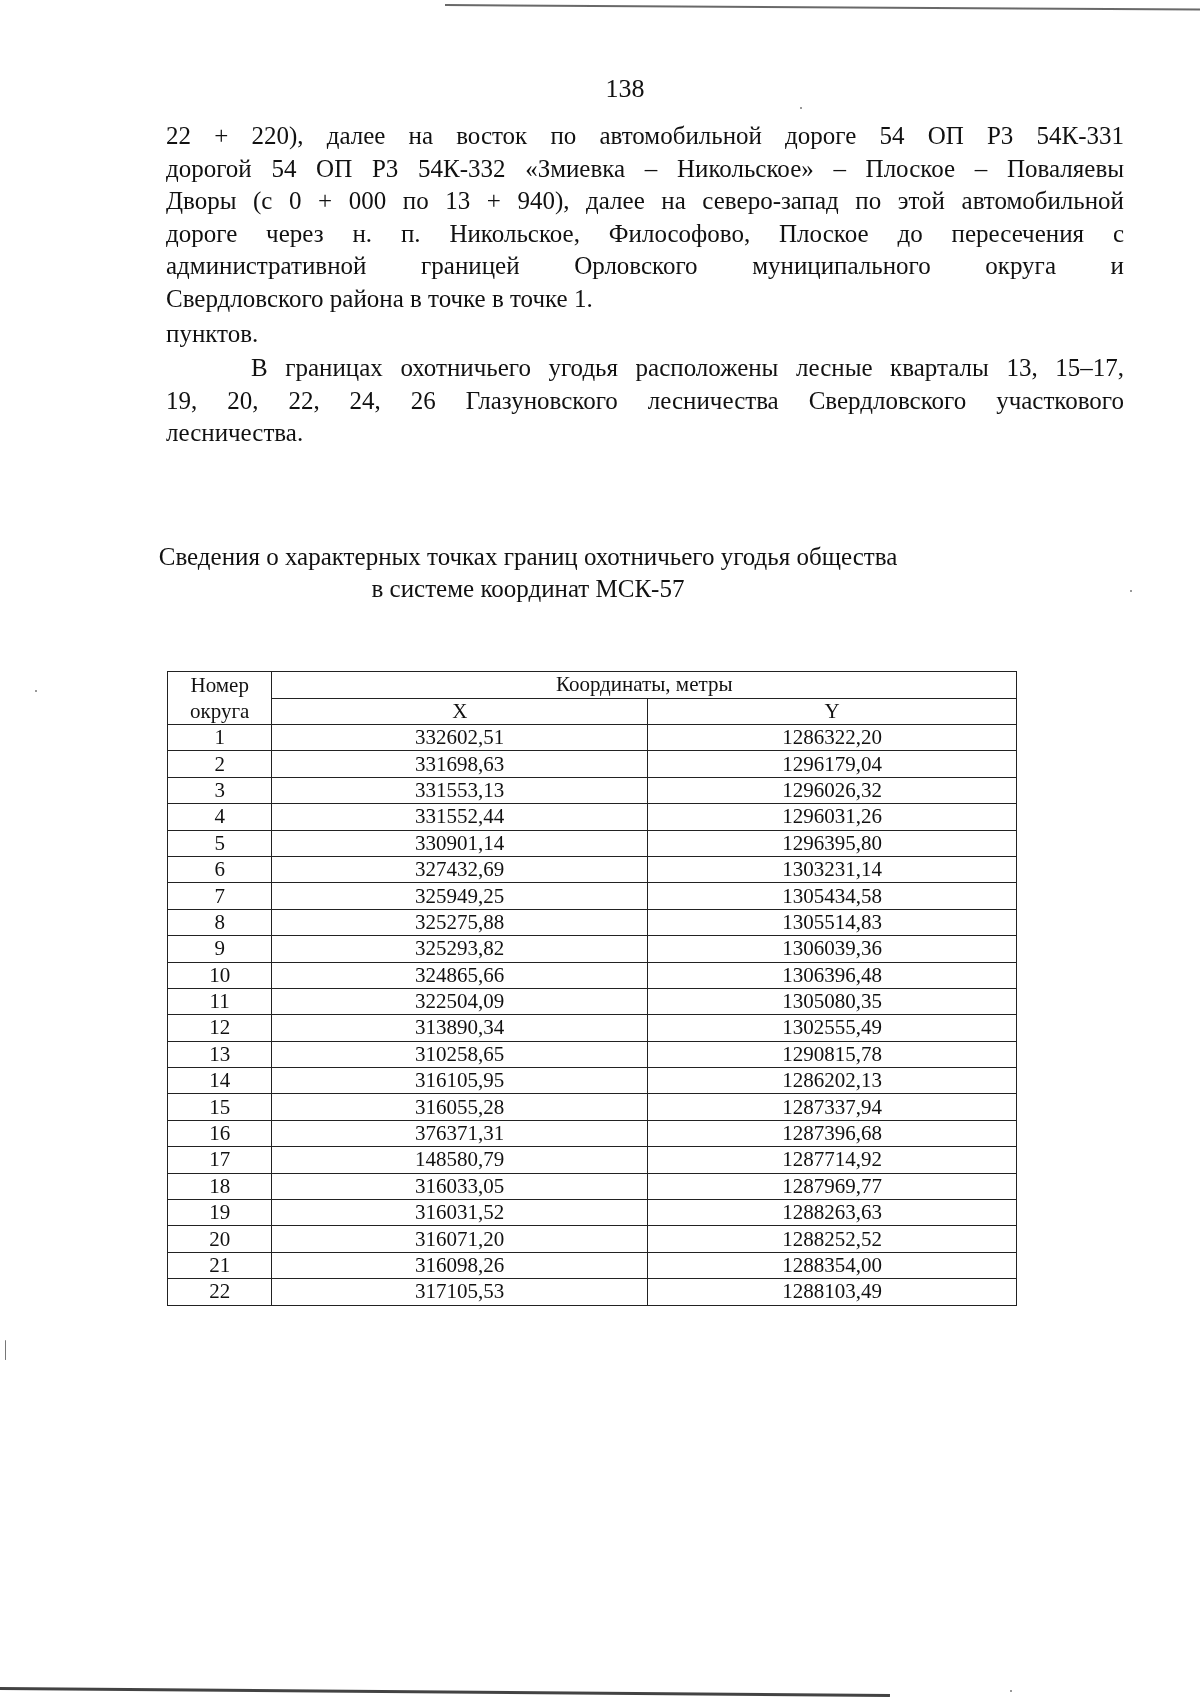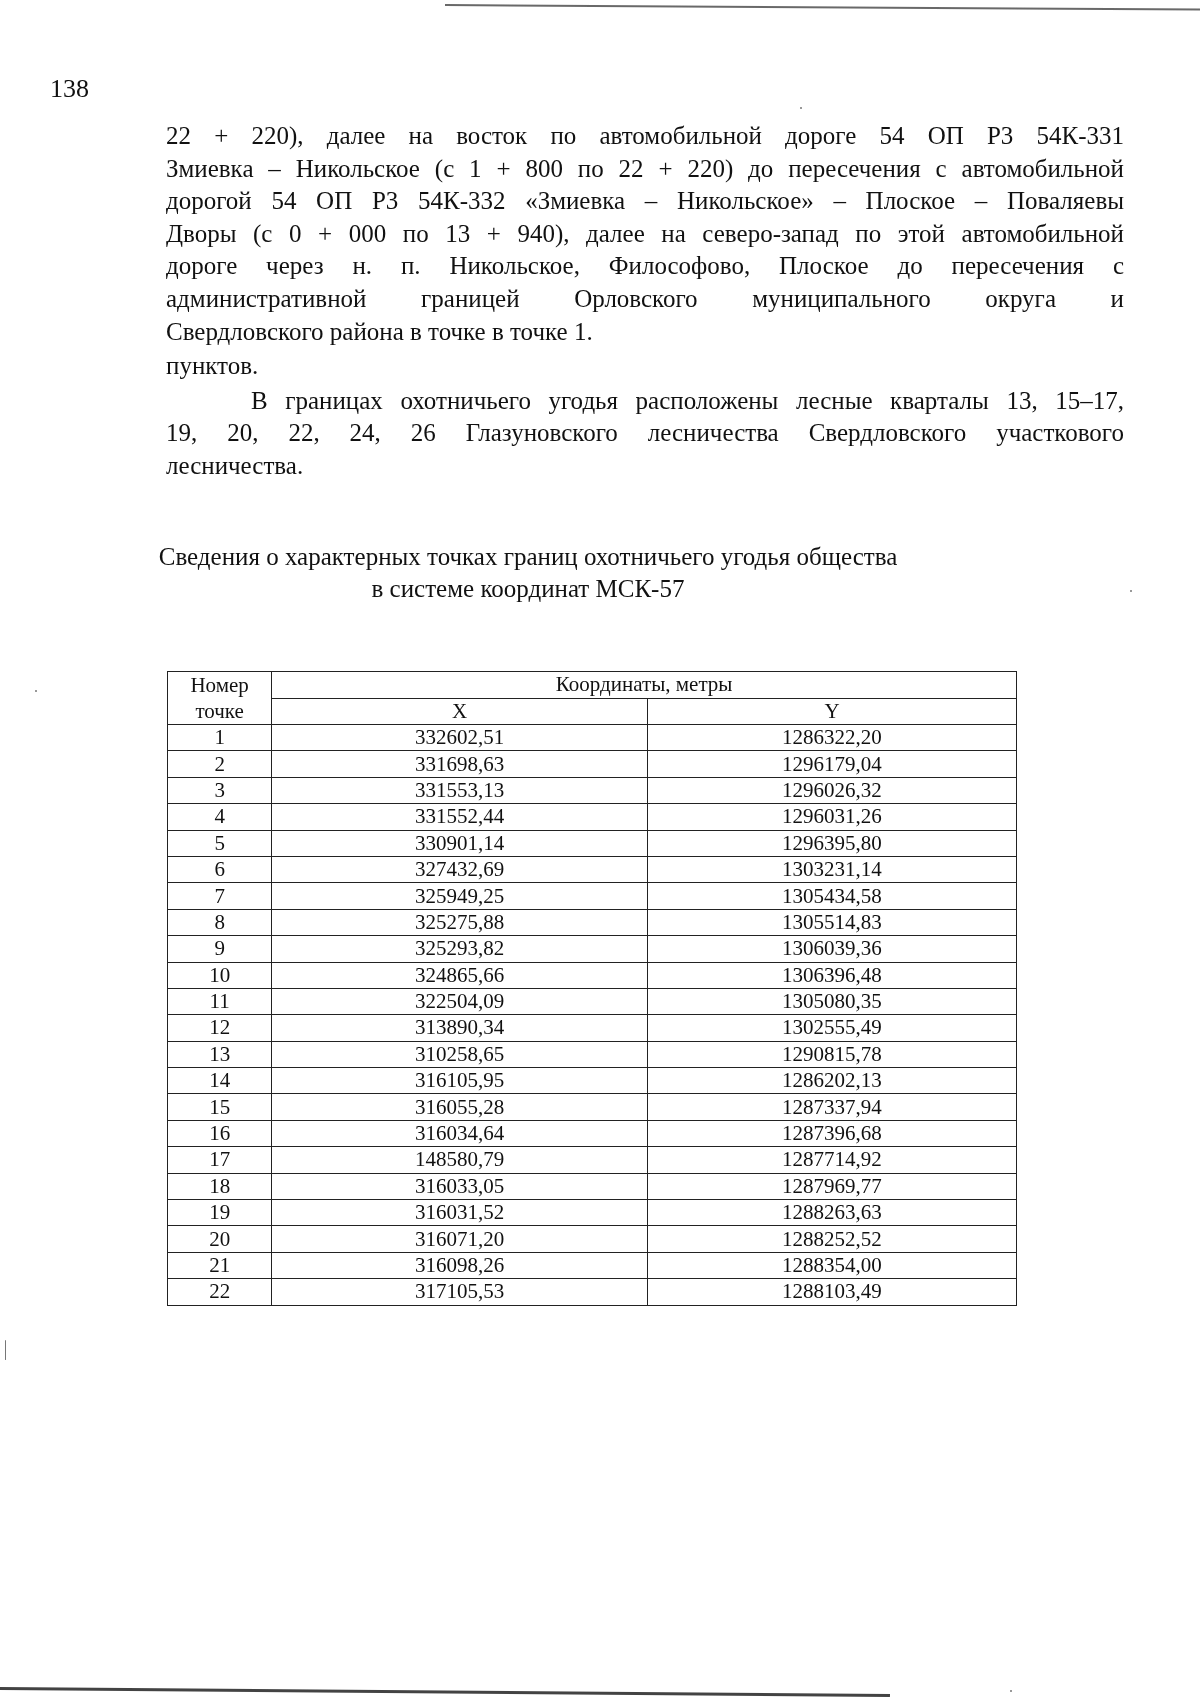--- a/index.html
+++ b/index.html
@@ -35,20 +35,21 @@
       background: #222;
       transform: rotate(0.45deg);
       transform-origin: left center;
       opacity: 0.85;
     }
     .page-number {
       position: absolute;
       top: 74px;
       left: 0;
       width: 1200px;
+      text-align: center;
       font-size: 26px;
       padding-left: 50px;
       box-sizing: border-box;
     }
     .body-text {
       position: absolute;
       left: 164px;
       top: 118px;
       width: 962px;
       font-size: 25px;
@@ -111,21 +112,20 @@
 </head>
 <body>
 
 <div class="scan-line-top"></div>
 
 <div class="page-number">138</div>
 
 <div class="body-text">
   <p class="para">
     <span class="line">22 + 220), далее на восток по автомобильной дороге 54 ОП Р3 54К-331</span>
-    <span class="line">Змиевка – Никольское (с 1 + 800 по 22 + 220) до пересечения с автомобильной</span>
     <span class="line">дорогой 54 ОП Р3 54К-332 «Змиевка – Никольское» – Плоское – Поваляевы</span>
     <span class="line">Дворы (с 0 + 000 по 13 + 940), далее на северо-запад по этой автомобильной</span>
     <span class="line">дороге через н. п. Никольское, Философово, Плоское до пересечения с</span>
     <span class="line">административной границей Орловского муниципального округа и</span>
     <span class="line last">Свердловского района в точке в точке 1.</span>
   </p>
   <p class="para">
     <span class="line last">пунктов.</span>
   </p>
   <p class="para">
@@ -138,21 +138,21 @@
 <div class="heading">
   <div>Сведения о характерных точках границ охотничьего угодья общества</div>
   <div>в системе координат МСК-57</div>
 </div>
 
 <table class="coords">
   <thead>
     <tr>
       <th class="col-num" rowspan="2" style="line-height:26px;">
         <div>Номер</div>
-        <div>точке</div>
+        <div>округа</div>
       </th>
       <th colspan="2">Координаты, метры</th>
     </tr>
     <tr>
       <th class="col-x">X</th>
       <th class="col-y">Y</th>
     </tr>
   </thead>
   <tbody id="coords-body">
       <tr>
@@ -225,21 +225,21 @@
         <td>316105,95</td>
         <td>1286202,13</td>
       </tr>
       <tr>
         <td>15</td>
         <td>316055,28</td>
         <td>1287337,94</td>
       </tr>
       <tr>
         <td>16</td>
-        <td>316034,64</td>
+        <td>376371,31</td>
         <td>1287396,68</td>
       </tr>
       <tr>
         <td>17</td>
         <td>148580,79</td>
         <td>1287714,92</td>
       </tr>
       <tr>
         <td>18</td>
         <td>316033,05</td>

